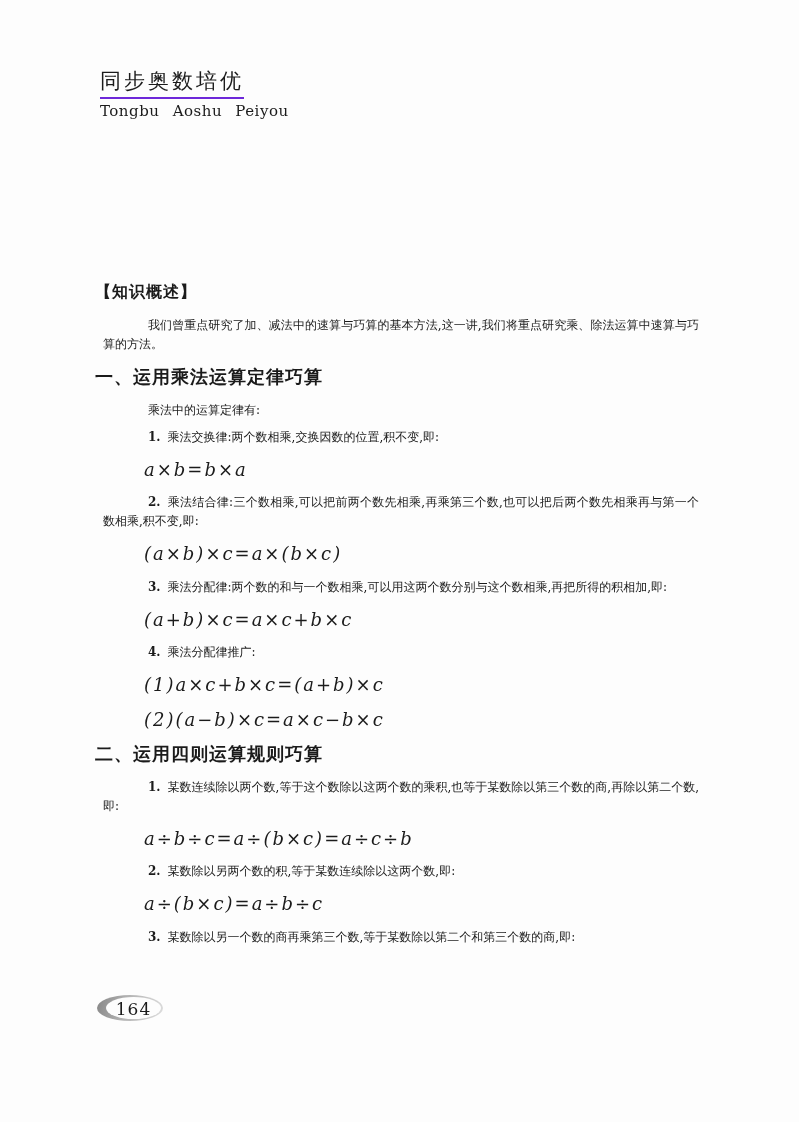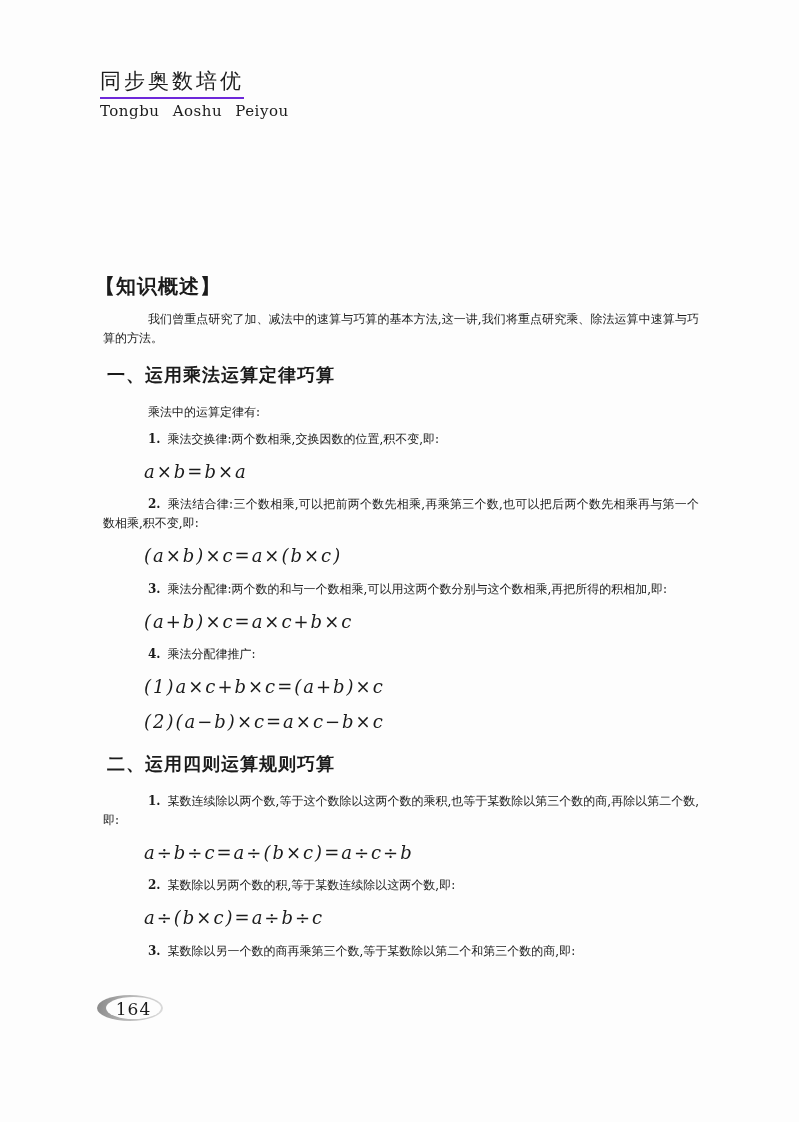--- a/index.html
+++ b/index.html
@@ -43,31 +43,31 @@
     font-size: 30px;
     font-weight: bold;
     letter-spacing: 2px;
     font-family: "DejaVu Serif", serif;
   }
 
   
   .content { position: absolute; left: 95px; top: 260px; width: 612px; }
 
   .kh {
-    margin: 10px 0 4px 0;
-    font-size: 20px;
+    margin: 16px 0 4px 0;
+    font-size: 16px;
     font-weight: bold;
     letter-spacing: 1px;
     line-height: 32px;
     font-family: "DejaVu Sans", sans-serif;
   }
   .para { margin: 8px; font-size: 12px; line-height: 19px; text-align: justify; }
   .indent { text-indent: 45px; }
   .part-heading {
-    margin: 12px;
+    margin: 0;
     font-size: 18px;
     font-weight: bold;
     letter-spacing: 1px;
     line-height: 30.5px;
     font-family: "DejaVu Sans", sans-serif;
   }
   .num { font-weight: bold; margin-right: 7px; }
   .formula {
     margin: 4px;
     padding-left: 45px;

